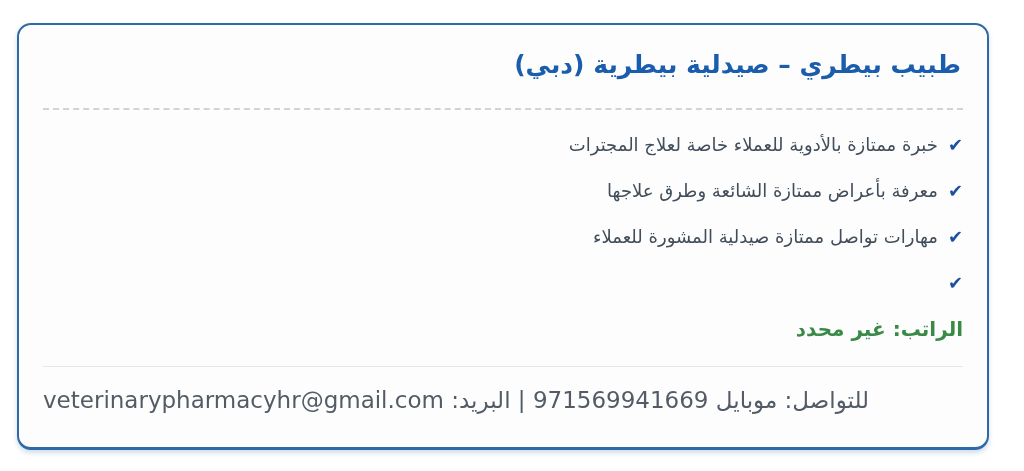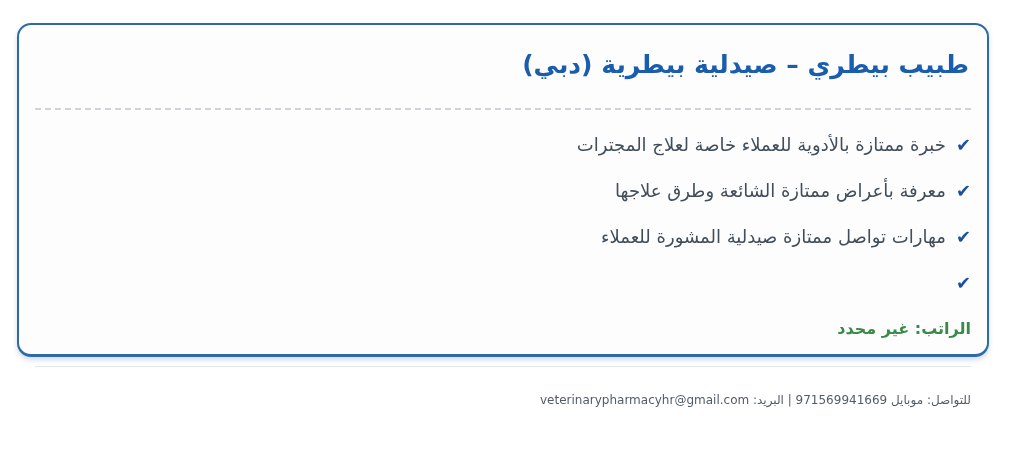--- a/index.html
+++ b/index.html
@@ -12,29 +12,29 @@
     background: #ffffff;
     font-family: "DejaVu Sans", sans-serif;
     position: relative;
     overflow: hidden;
   }
   .card {
     position: absolute;
     left: 17px;
     top: 23px;
     width: 972px;
-    height: 334px;
+    height: 427px;
     box-sizing: border-box;
     background: #fdfdfe;
     border: 2px solid #2e6ba6;
     border-bottom-width: 3px;
     border-radius: 14px;
     box-shadow: 0 3px 5px rgba(46, 107, 166, 0.22);
     direction: rtl;
-    padding: 0 16px;
+    padding: 0 24px;
   }
   .job-title {
     margin: 24px 2px 0;
     font-size: 25px;
     line-height: 32px;
     font-weight: bold;
     color: #1a5dad;
     text-align: right;
   }
   .divider-dashed {
@@ -58,37 +58,37 @@
   }
   .check {
     color: #1d4fa0;
     font-size: 18px;
     line-height: 22px;
     font-weight: bold;
     flex: 0 0 auto;
   }
   .salary-line {
     margin-top: 2px;
-    font-size: 16px;
+    font-size: 20px;
     line-height: 22px;
     font-weight: bold;
     color: #398a46;
     text-align: right;
   }
   .divider-solid {
     border: 0;
     border-top: 1px solid #e4e6e9;
     margin: 26px 0 0;
   }
   .contact-line {
     margin-top: 22px;
-    font-size: 12px;
+    font-size: 23px;
     line-height: 22px;
     color: #535c66;
-    text-align: right;
+    text-align: left;
     unicode-bidi: plaintext;
     direction: rtl;
   }
 </style>
 </head>
 <body>
 
 <div class="card">
 
   <h1 class="job-title">طبيب بيطري – صيدلية بيطرية (دبي)</h1>

